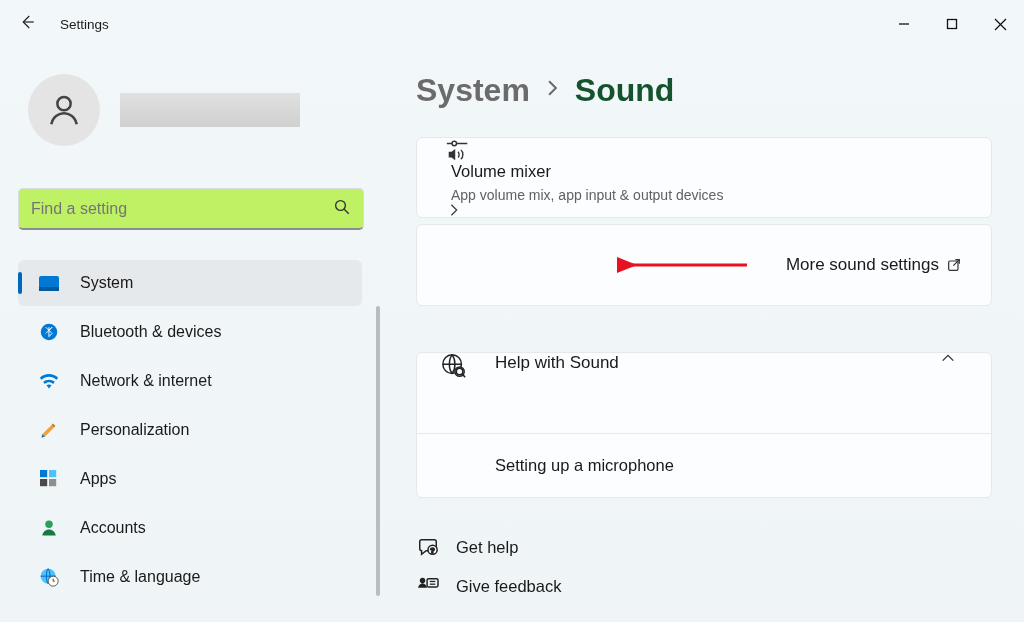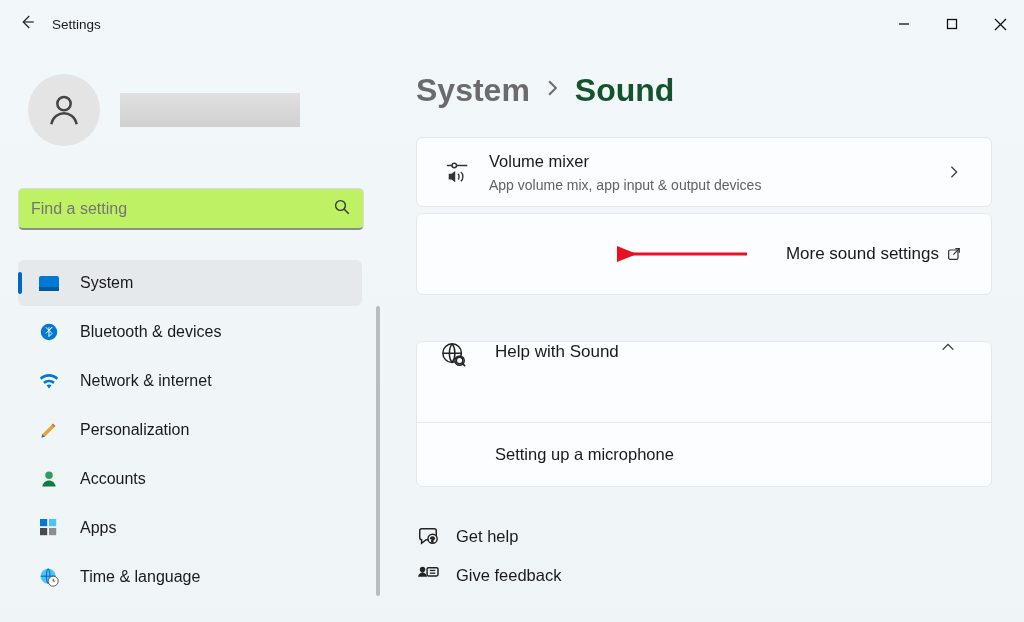--- a/index.html
+++ b/index.html
@@ -11,21 +11,21 @@
     overflow: hidden;
     color: #1a1a1a;
   }
   .titlebar {
     height: 48px;
     display: flex;
     align-items: center;
     justify-content: space-between;
     padding-left: 18px;
   }
-  .tb-left { display:flex; align-items:center; gap: 16px; }
+  .tb-left { display:flex; align-items:center; gap: 24px; }
   .tb-title { font-size: 13.5px; }
   .window-controls { display:flex; }
   .wc-btn {
     width: 48px; height: 48px;
     display:flex; align-items:center; justify-content:center;
     font-size: 14px;
   }
   .wc-btn svg { display:block; }
   .body { display:flex; height: calc(622px - 48px); }
   .sidebar { width: 380px; padding: 26px 18px 0 18px; position:relative; }
@@ -78,22 +78,22 @@
   .breadcrumb { display:flex; align-items:center; gap: 16px; margin-bottom: 28px;}
   .bc-parent { font-size: 32px; font-weight:600; color:#6b6b6b; }
   .bc-chevron { color:#6b6b6b; font-size: 20px; }
   .bc-current { font-size: 32px; font-weight:700; color:#14532d; }
 
   .card {
     background:#fbfdfe; border:1px solid #e5e9eb; border-radius:6px;
     margin-bottom: 6px;
   }
   .card-row {
-    display:flex; align-items:center; min-height: 72px;
-    padding: 0 22px; position:relative;
+    display:flex; align-items:flex-start; min-height: 72px;
+    padding: 0 22px; position:relative;flex-direction:column;
   }
   .card-row.short { min-height: 68px; }
   .card-row .row-icon { width: 38px; display:flex; justify-content:center; }
   .card-row .row-text { flex:1; padding-left: 12px; }
   .row-title { font-size: 16.5px; color:#1a1a1a; }
   .row-sub { font-size: 14px; color:#5f6266; margin-top:6px; }
   .row-action { width:30px; display:flex; justify-content:center; color:#555; }
 
   .card.more { min-height: 80px; margin-top: 6px; }
   .more-row { padding: 0 22px; display:flex; align-items:center; min-height:80px; }
@@ -208,37 +208,37 @@
           <svg width="20" height="20" viewBox="0 0 24 24">
               <path d="M3 21l4-1 12-12-3-3L4 17z" fill="#e8a33d"></path>
               <path d="M16 5l3 3" stroke="#c07a1f" stroke-width="2"></path>
               <path d="M3 21l4-1-3-3z" fill="#0078d4"></path>
             </svg>
         </span>
         <span>Personalization</span>
       </div>
       <div class="nav-item">
         <span class="nav-icon">
-          <svg width="18" height="20" viewBox="0 0 24 24">
-              <circle cx="12" cy="7" r="5" fill="#2e9e5b"></circle>
-              <path d="M3 22c1-6 6-8 9-8s8 2 9 8z" fill="#107c41"></path>
-            </svg>
-        </span>
-        <span>Accounts</span>
-      </div>
-      <div class="nav-item">
-        <span class="nav-icon">
           <svg width="18" height="18" viewBox="0 0 20 20">
               <rect x="0" y="0" width="8" height="8" fill="#0078d4"></rect>
               <rect x="10" y="0" width="8" height="8" fill="#4cc2ff"></rect>
               <rect x="0" y="10" width="8" height="8" fill="#4a4a4a"></rect>
               <rect x="10" y="10" width="8" height="8" fill="#8e8e8e"></rect>
             </svg>
         </span>
         <span>Apps</span>
+      </div>
+      <div class="nav-item">
+        <span class="nav-icon">
+          <svg width="18" height="20" viewBox="0 0 24 24">
+              <circle cx="12" cy="7" r="5" fill="#2e9e5b"></circle>
+              <path d="M3 22c1-6 6-8 9-8s8 2 9 8z" fill="#107c41"></path>
+            </svg>
+        </span>
+        <span>Accounts</span>
       </div>
       <div class="nav-item">
         <span class="nav-icon">
           <svg width="20" height="20" viewBox="0 0 24 24">
               <circle cx="11" cy="11" r="9" fill="#4cc2ff"></circle>
               <path d="M2 11h18M11 2c3 4 3 14 0 18M11 2c-3 4-3 14 0 18" fill="none" stroke="#0067c0" stroke-width="1.2"></path>
               <circle cx="17" cy="17" r="6" fill="#fff" stroke="#444" stroke-width="1"></circle>
               <path d="M17 14v3h2" stroke="#444" stroke-width="1.2" fill="none"></path>
             </svg>
         </span>

